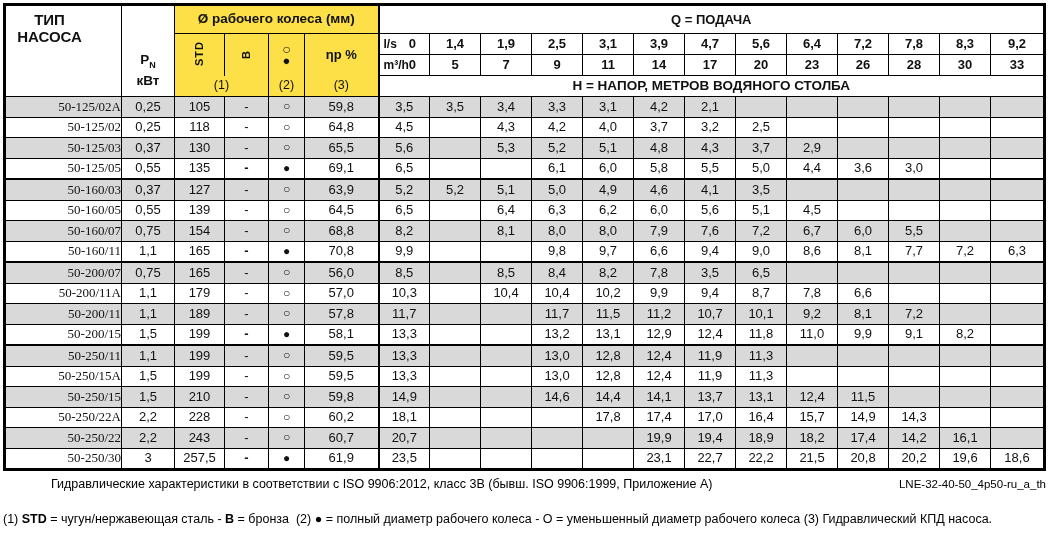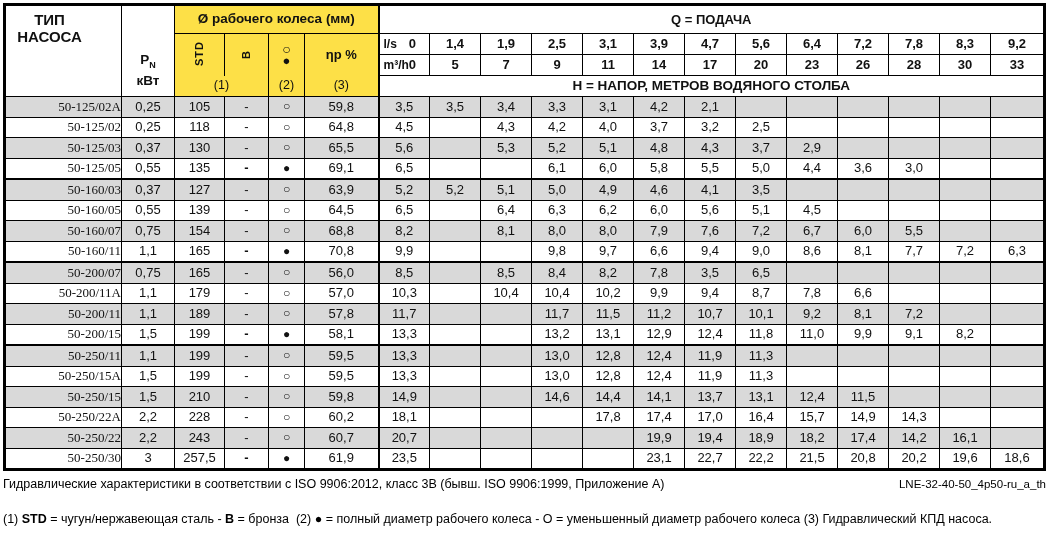--- a/index.html
+++ b/index.html
@@ -31,21 +31,21 @@
   .fq .unit{position:absolute;left:4px;top:50%;transform:translateY(-50%);font-size:12px;font-weight:bold;}
   .fq .val{padding-left:16px;}
   .qstart{border-left:2px solid #000;}
   tbody td{height:19.5px;background:#fff;}
   tbody tr.g td{background:#d9d9d9;}
   tbody tr.sep td{border-bottom:2.5px solid #000;}
   td.type{text-align:right;padding-left:16px;font-family:Liberation Serif, serif;}
   td.sym{font-size:12px;}
   td.bd{font-weight:bold;}
   .foot{margin-top:6px;width:1043px;font-size:12.5px;color:#000;}
-  .f1{display:flex;justify-content:space-between;align-items:baseline;}
+  .f1{display:flex;justify-content:space-between;align-items:baseline;margin-left:48px;}
   .f1 .code{font-size:11.5px;}
   .f2{margin-top:21px;}
 </style>
 </head>
 <body>
 
 <div class="sheet">
   <table>
     <colgroup>
       <col style="width:117px">

